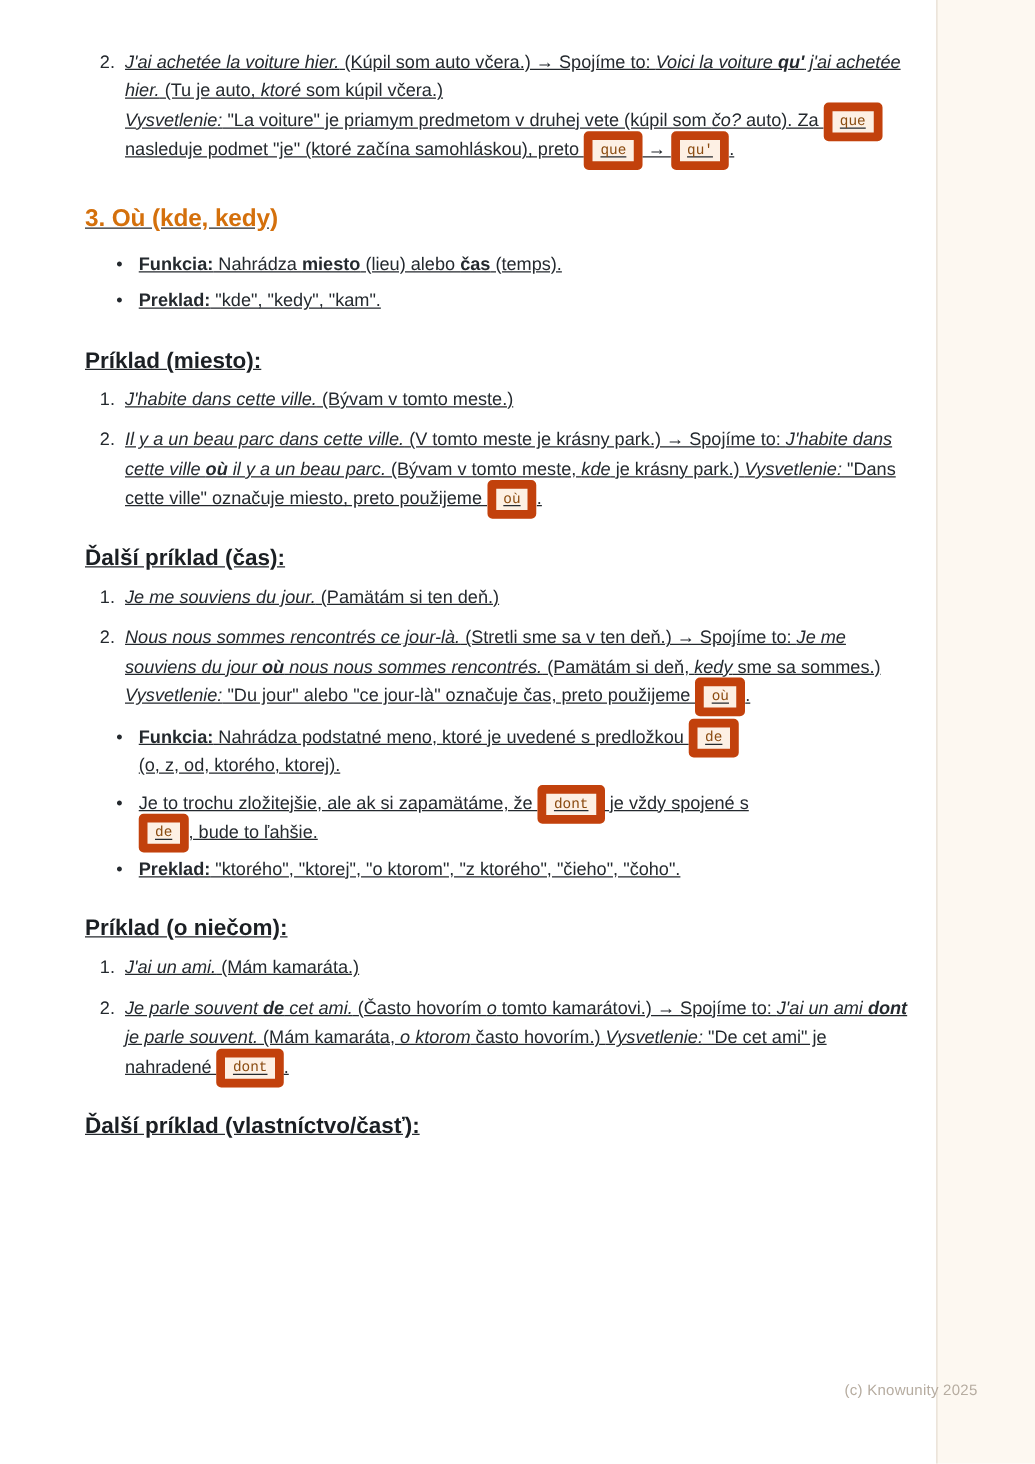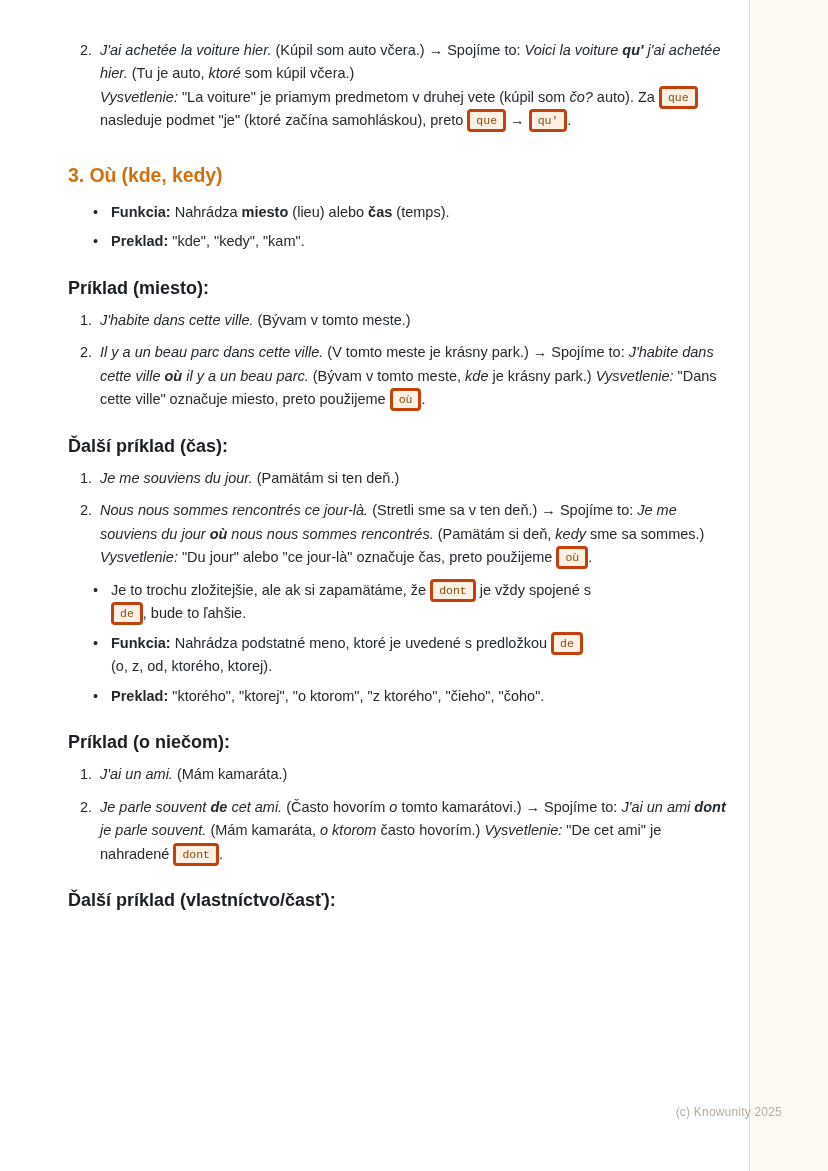--- a/index.html
+++ b/index.html
@@ -29,20 +29,21 @@
     width: 78px;
     height: 1171px;
     background: #fdf8f1;
     border-left: 1px solid #e6ddd2;
   }
   .content {
     position: relative;
     padding: 30px 100px 20px 68px;
     box-sizing: border-box;
     width: 828px;
+    text-decoration: underline;
   }
   h2.section {
     color: #d4700c;
     font-size: 19.5px;
     font-weight: bold;
     margin: 31px 0 14px 0;
     letter-spacing: -0.1px;
   }
   h3.subhead {
     font-size: 18px;
@@ -82,21 +83,21 @@
   }
   .first-list {
     margin-top: 0;
   }
   i, em { font-style: italic; }
   b, strong { font-weight: bold; }
   code {
     font-family: "Liberation Mono", monospace;
     font-size: 11.5px;
     background: #fdf0e4;
-    border: 3px solid #c2410c;
+    border: 7px solid #c2410c;
     border-radius: 4px;
     padding: 2px 6px;
     color: #8a4b10;
     white-space: nowrap;
     vertical-align: 1px;
   }
   .watermark {
     position: absolute;
     right: 46px;
     bottom: 52px;
@@ -130,22 +131,22 @@
         <ol class="numbered">
           <li><i>J'habite dans cette ville.</i><span> (Bývam v tomto meste.)</span></li>
           <li><i>Il y a un beau parc dans cette ville.</i><span> (V tomto meste je krásny park.) → Spojíme to: </span><i>J'habite dans cette ville </i><b><i>où</i></b><i> il y a un beau parc.</i><span> (Bývam v tomto meste, </span><i>kde</i><span> je krásny park.) </span><i>Vysvetlenie:</i><span> "Dans cette ville" označuje miesto, preto použijeme </span><code>où</code><span>.</span></li>
         </ol>
         <h3 class="subhead">Ďalší príklad (čas):</h3>
         <ol class="numbered">
           <li><i>Je me souviens du jour.</i><span> (Pamätám si ten deň.)</span></li>
           <li><i>Nous nous sommes rencontrés ce jour-là.</i><span> (Stretli sme sa v ten deň.) → Spojíme to: </span><i>Je me souviens du jour </i><b><i>où</i></b><i> nous nous sommes rencontrés.</i><span> (Pamätám si deň, </span><i>kedy</i><span> sme sa sommes.) </span><i>Vysvetlenie:</i><span> "Du jour" alebo "ce jour-là" označuje čas, preto použijeme </span><code>où</code><span>.</span></li>
         </ol>
         <ul class="bullets">
+          <li><b>Funkcia:</b><span> Nahrádza podstatné meno, ktoré je uvedené s predložkou </span><code>de</code><br><span>(o, z, od, ktorého, ktorej).</span></li>
           <li><span>Je to trochu zložitejšie, ale ak si zapamätáme, že </span><code>dont</code><span> je vždy spojené s </span><br><code>de</code><span>, bude to ľahšie.</span></li>
-          <li><b>Funkcia:</b><span> Nahrádza podstatné meno, ktoré je uvedené s predložkou </span><code>de</code><br><span>(o, z, od, ktorého, ktorej).</span></li>
           <li><b>Preklad:</b><span> "ktorého", "ktorej", "o ktorom", "z ktorého", "čieho", "čoho".</span></li>
         </ul>
         <h3 class="subhead">Príklad (o niečom):</h3>
         <ol class="numbered">
           <li><i>J'ai un ami.</i><span> (Mám kamaráta.)</span></li>
           <li><i>Je parle souvent </i><b><i>de</i></b><i> cet ami.</i><span> (Často hovorím </span><i>o</i><span> tomto kamarátovi.) → Spojíme to: </span><i>J'ai un ami </i><b><i>dont</i></b><i> je parle souvent.</i><span> (Mám kamaráta, </span><i>o ktorom</i><span> často hovorím.) </span><i>Vysvetlenie:</i><span> "De cet ami" je nahradené </span><code>dont</code><span>.</span></li>
         </ol>
         <h3 class="subhead">Ďalší príklad (vlastníctvo/časť):</h3>
       </div>
 

